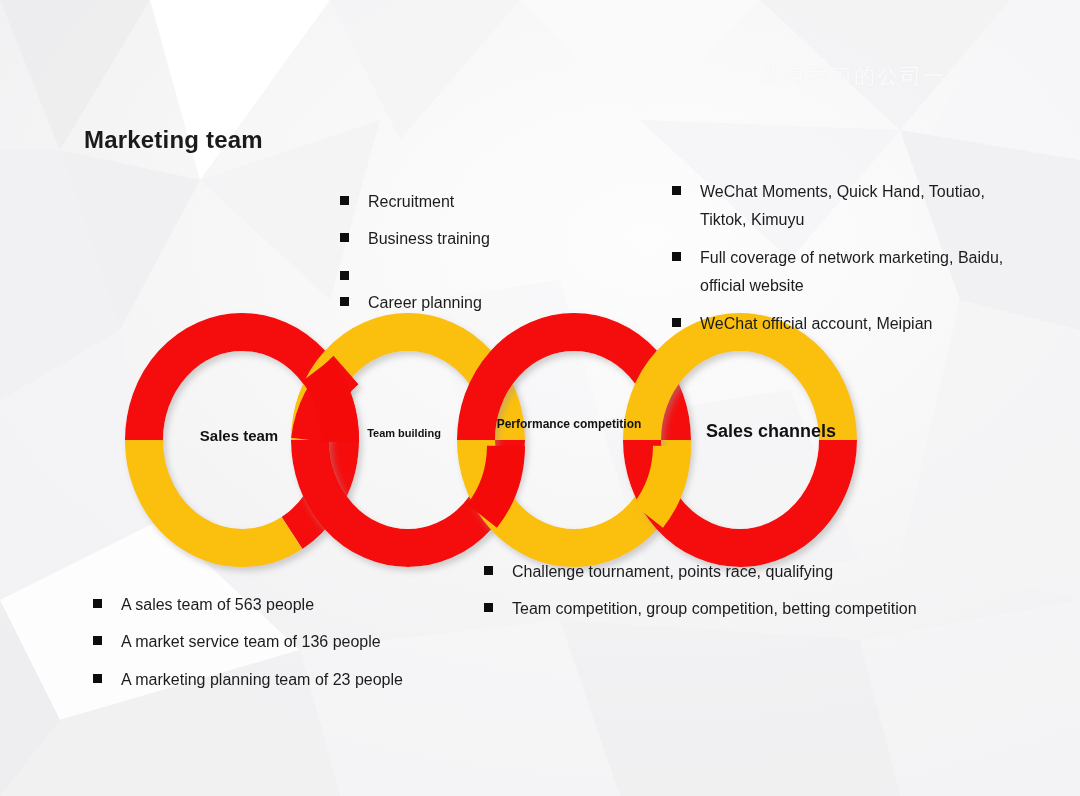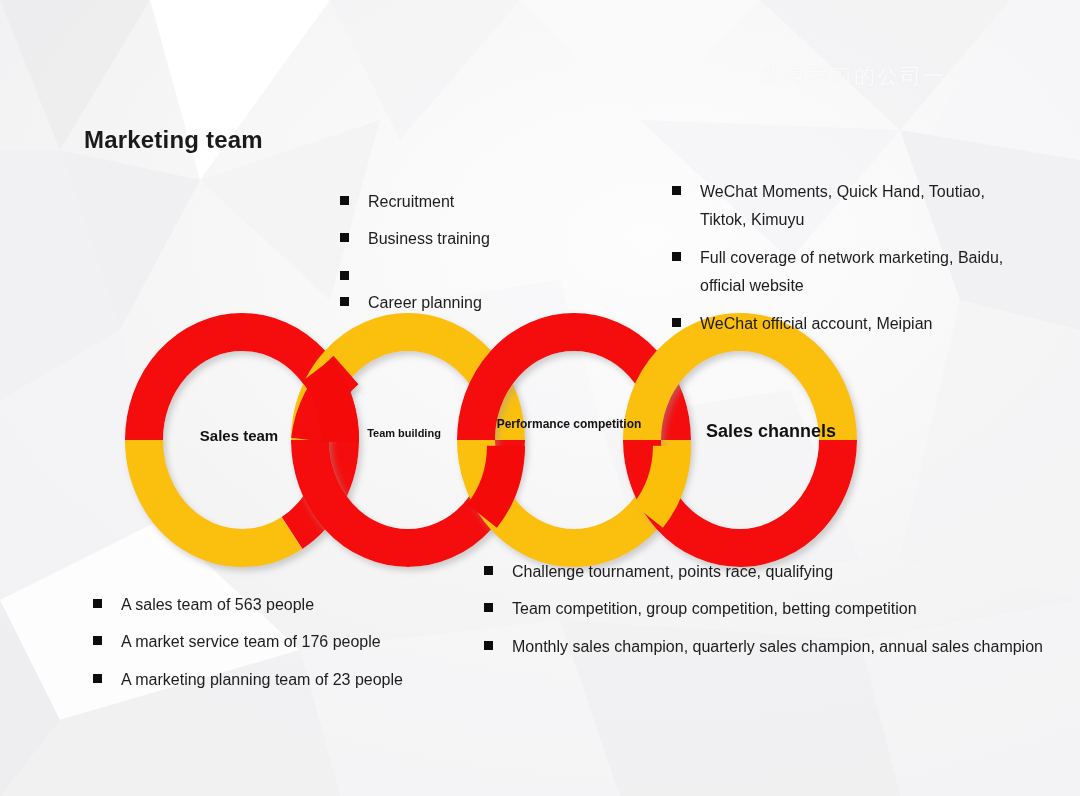--- a/index.html
+++ b/index.html
@@ -226,36 +226,32 @@
   <div class="ring-label" id="ring-label-2">Performance competition</div>
   <div class="ring-label" id="ring-label-3">Sales channels</div>
 
   <div class="list" id="list-bottom-left">
     <div class="list-item">
       <span class="bullet-sq"></span>
       <span class="li-text">A sales team of 563 people</span>
     </div>
     <div class="list-item">
       <span class="bullet-sq"></span>
-      <span class="li-text">A market service team of 176 people</span>
+      <span class="li-text">A market service team of 136 people</span>
     </div>
     <div class="list-item">
       <span class="bullet-sq"></span>
       <span class="li-text">A marketing planning team of 23 people</span>
     </div>
   </div>
 
   <div class="list" id="list-bottom-right">
     <div class="list-item">
       <span class="bullet-sq"></span>
       <span class="li-text">Challenge tournament, points race, qualifying</span>
     </div>
     <div class="list-item">
       <span class="bullet-sq"></span>
       <span class="li-text">Team competition, group competition, betting competition</span>
     </div>
-    <div class="list-item">
-      <span class="bullet-sq"></span>
-      <span class="li-text">Monthly sales champion, quarterly sales champion, annual sales champion</span>
-    </div>
   </div>
 
 </div>
 
 </body></html>

